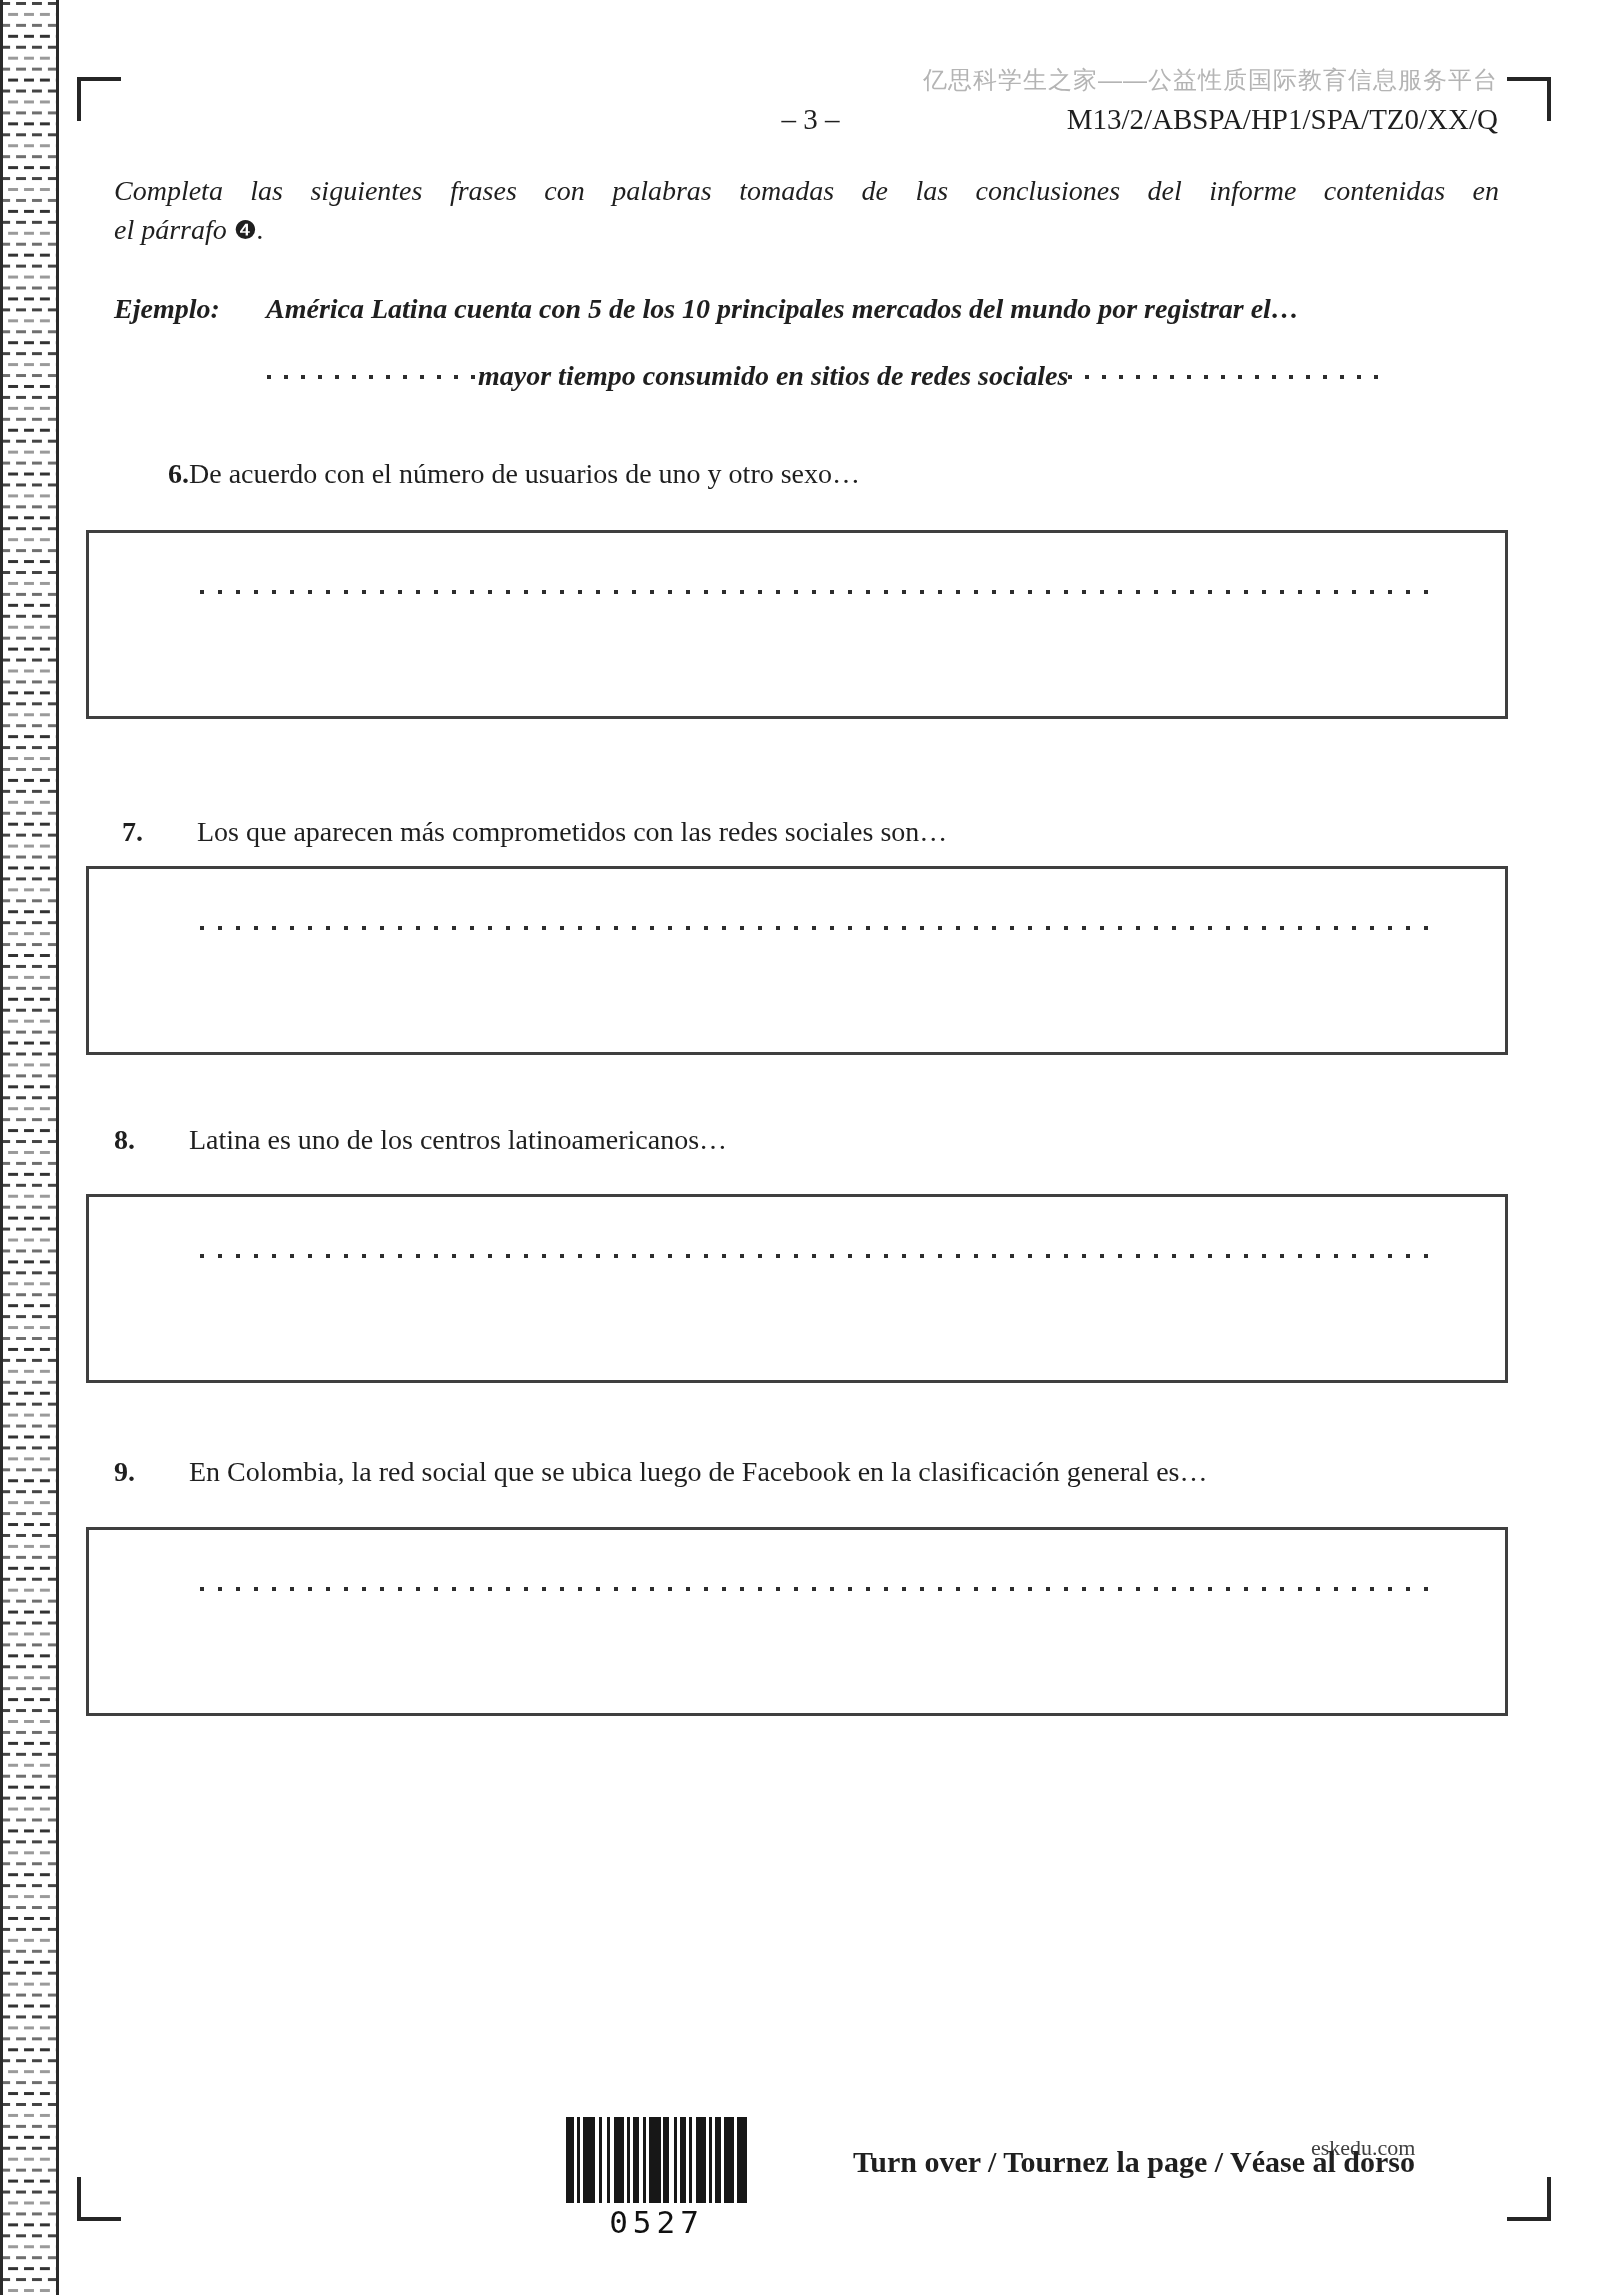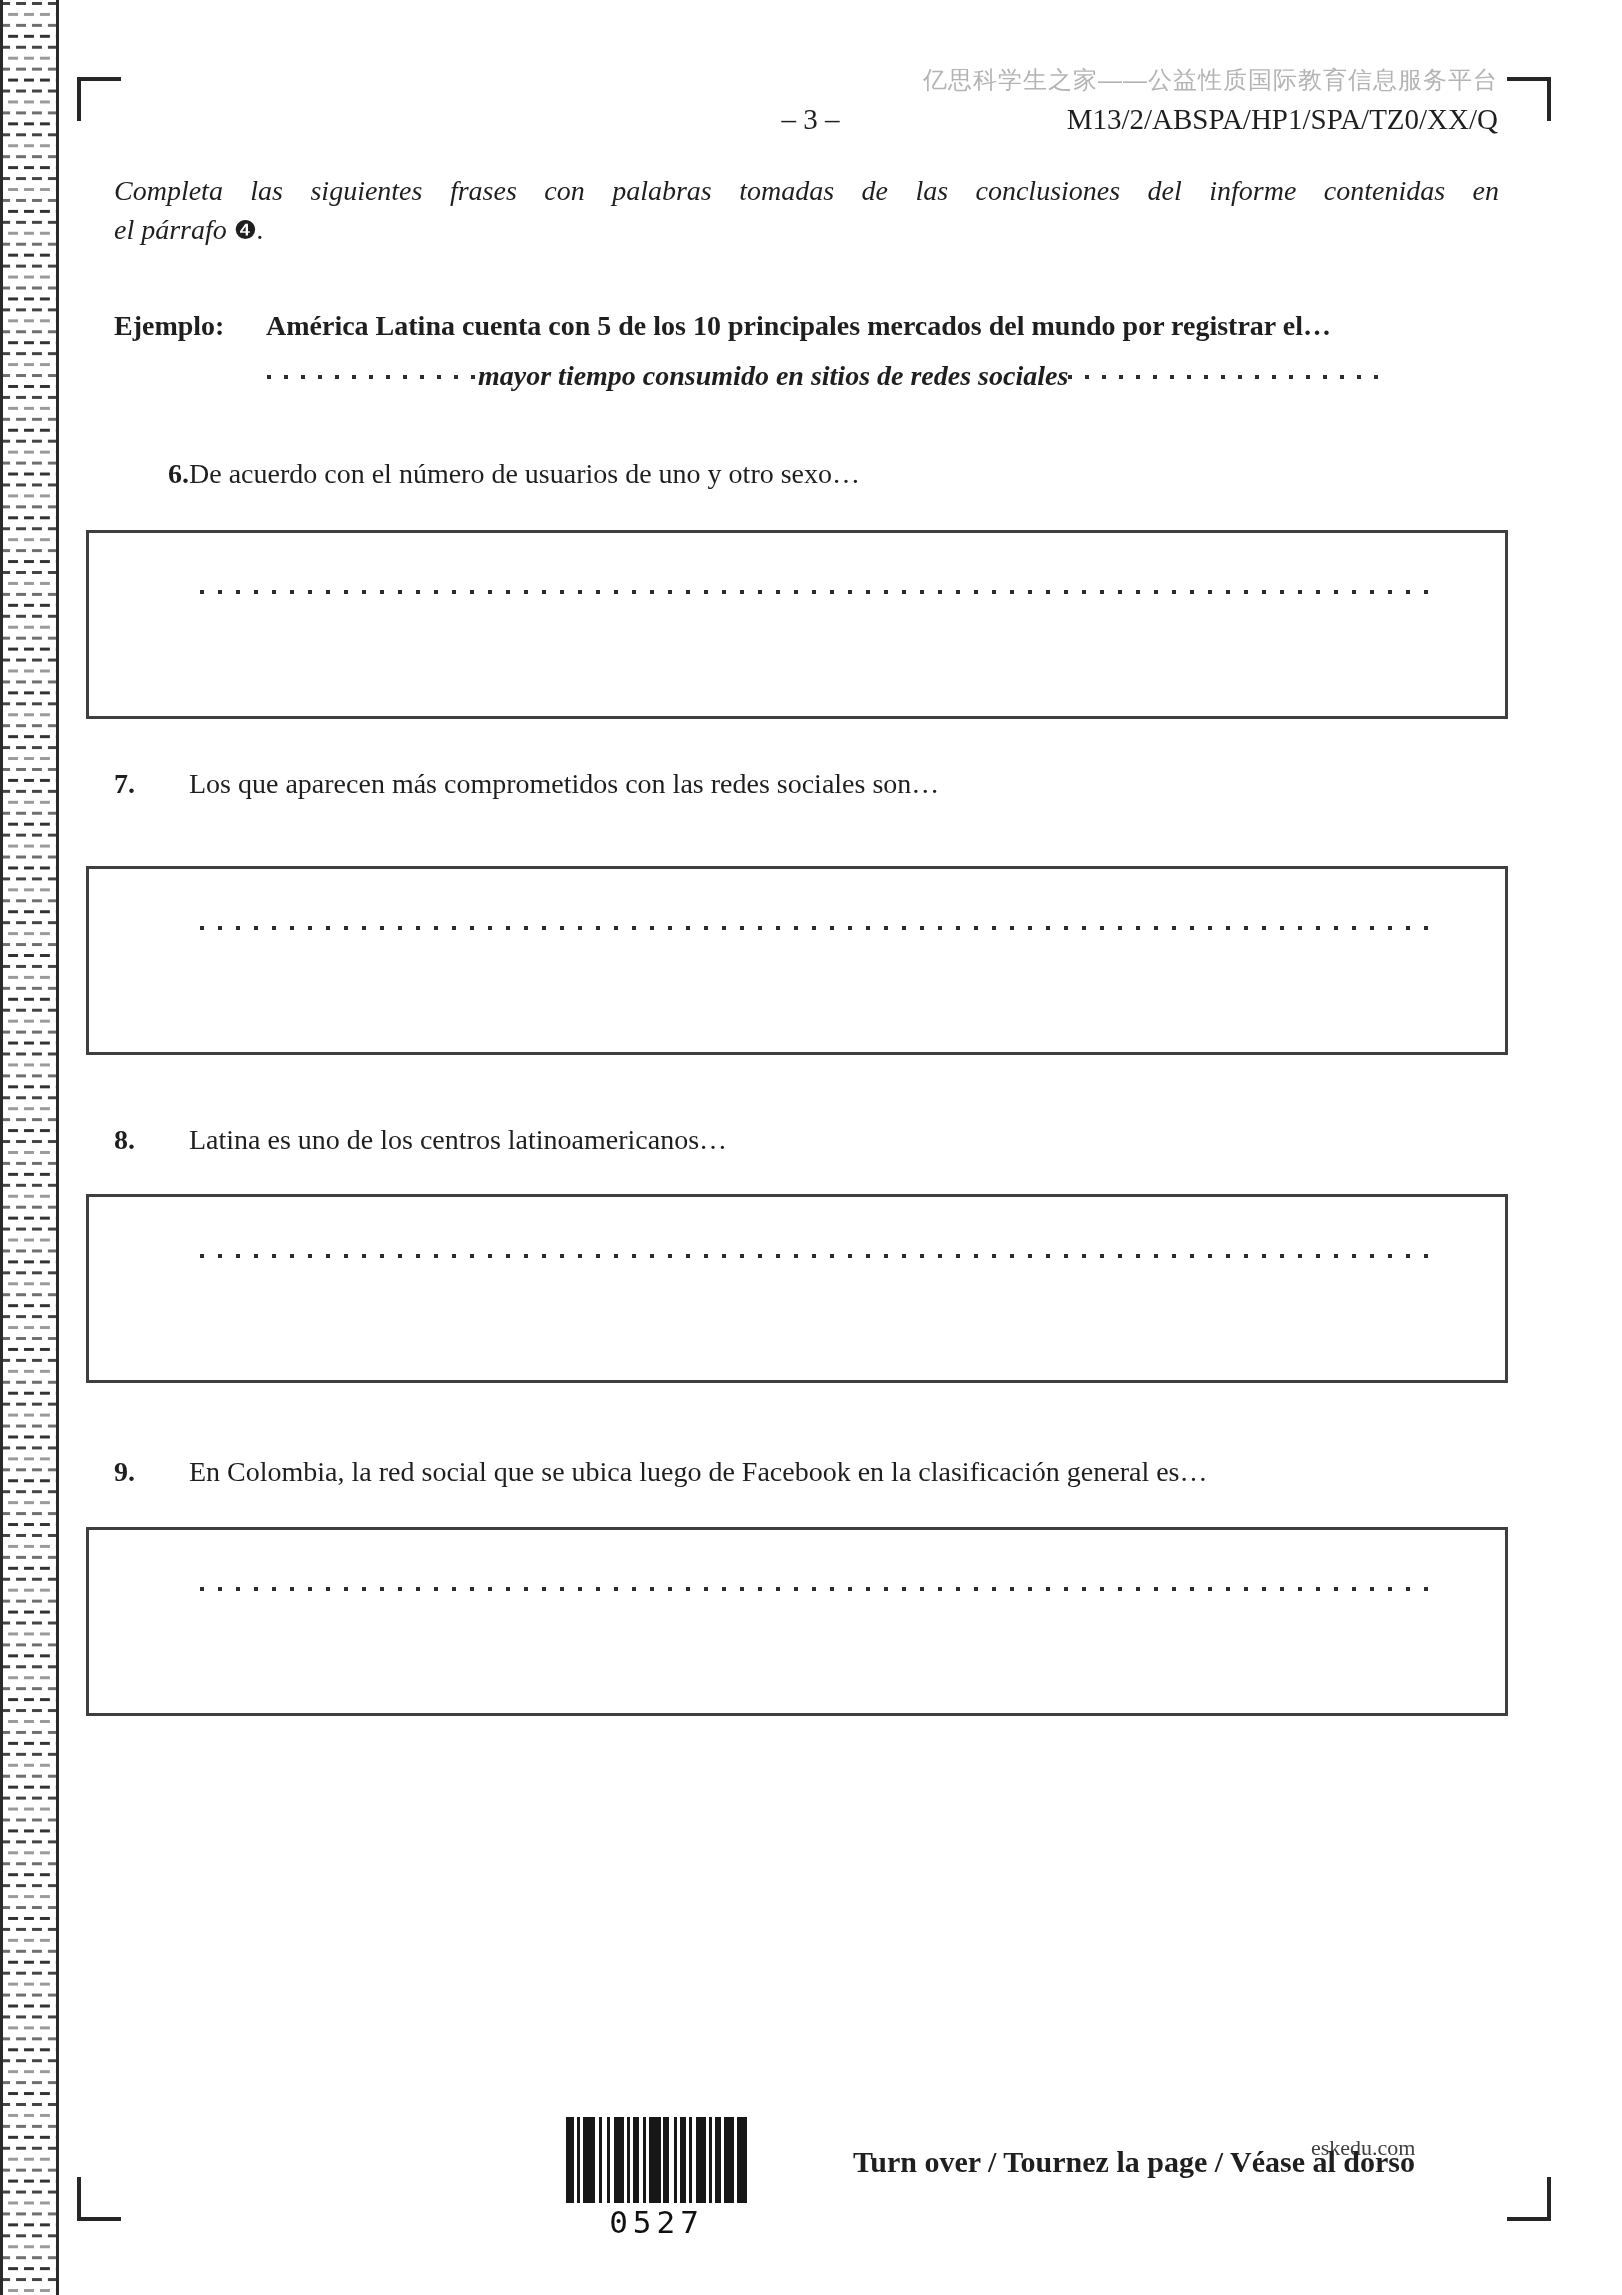--- a/index.html
+++ b/index.html
@@ -26,32 +26,32 @@
   .page-number { position:absolute; left:744px; top:103px; width:133px; text-align:center; font-size:29px; }
   .paper-code  { position:absolute; right:125px; top:103px; font-size:29px; white-space:nowrap; }
   
   .instruction {
     position:absolute; left:114px; top:171px; width:1385px;
     font-style:italic; font-size:28px; line-height:39px;
   }
   .instruction .l1 { text-align:justify; text-align-last:justify; }
   .para-badge { font-family:"DejaVu Sans", sans-serif; font-style:normal; font-size:26px; }
   
-  .example { position:absolute; left:114px; top:310px; font-size:28px; font-weight:bold; white-space:nowrap; }
+  .example { position:absolute; left:114px; top:293px; font-size:28px; font-weight:bold; font-style:italic; white-space:nowrap; }
   .example-label { display:inline-block; width:152px; }
   .example-answer-line { position:absolute; left:267px; top:360px; font-size:28px; font-weight:bold; font-style:italic; white-space:nowrap; }
   .dotline { display:inline-block; height:4px; vertical-align:6px;
              background:repeating-linear-gradient(90deg,#2d2d2d 0 4px,transparent 4px 17px); }
   .dotline.lead  { width:211px; }
   .dotline.trail { width:316px; }
   
   .question { position:absolute; left:114px; font-size:28px; white-space:nowrap; }
   .q-num { display:inline-block; width:75px; font-weight:bold; }
   .question.q6 { top:458px;text-align:right; }
-  .question.q7 { top:768px; }
+  .question.q7 { top:816px;margin-left:8px; }
   .question.q8 { top:1124px; }
   .question.q9 { top:1456px; }
   
   .answer-box { position:absolute; left:86px; width:1422px; height:189px;
                 border:3px solid #3f3f3f; box-sizing:border-box; background:#fff; }
   .answer-box.b6 { top:530px; }
   .answer-box.b7 { top:866px; }
   .answer-box.b8 { top:1194px; }
   .answer-box.b9 { top:1527px; }
   .answer-dots { position:absolute; left:111px; right:72px; top:57px; height:4px;

